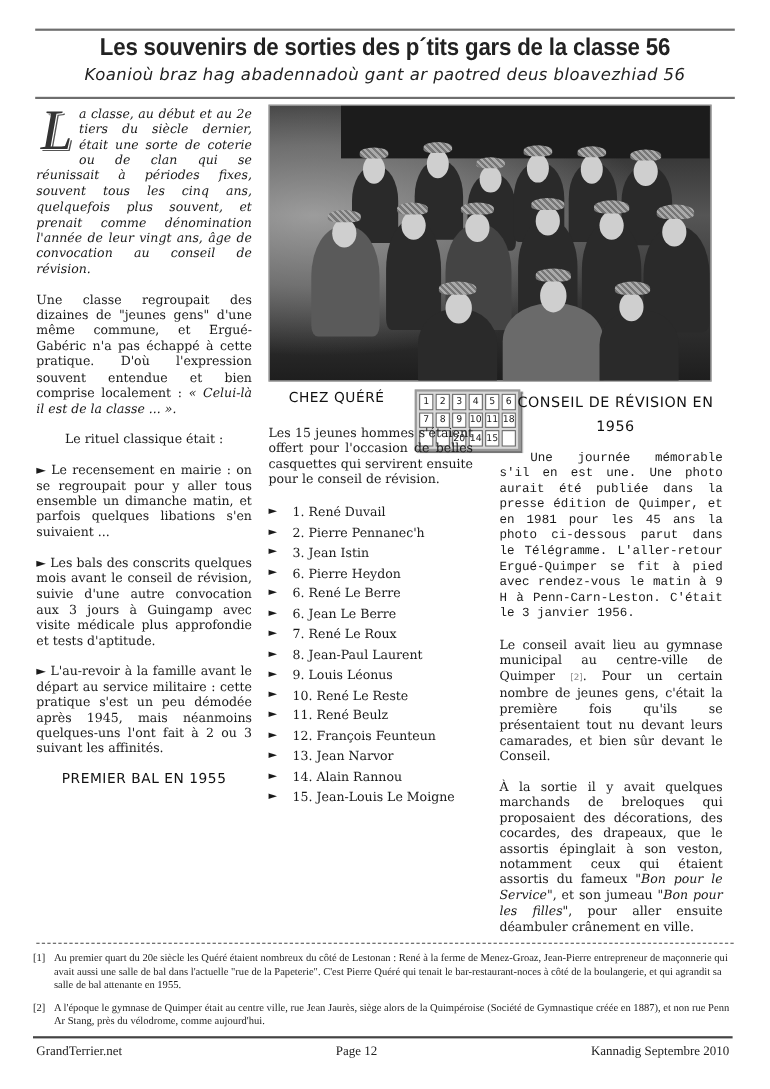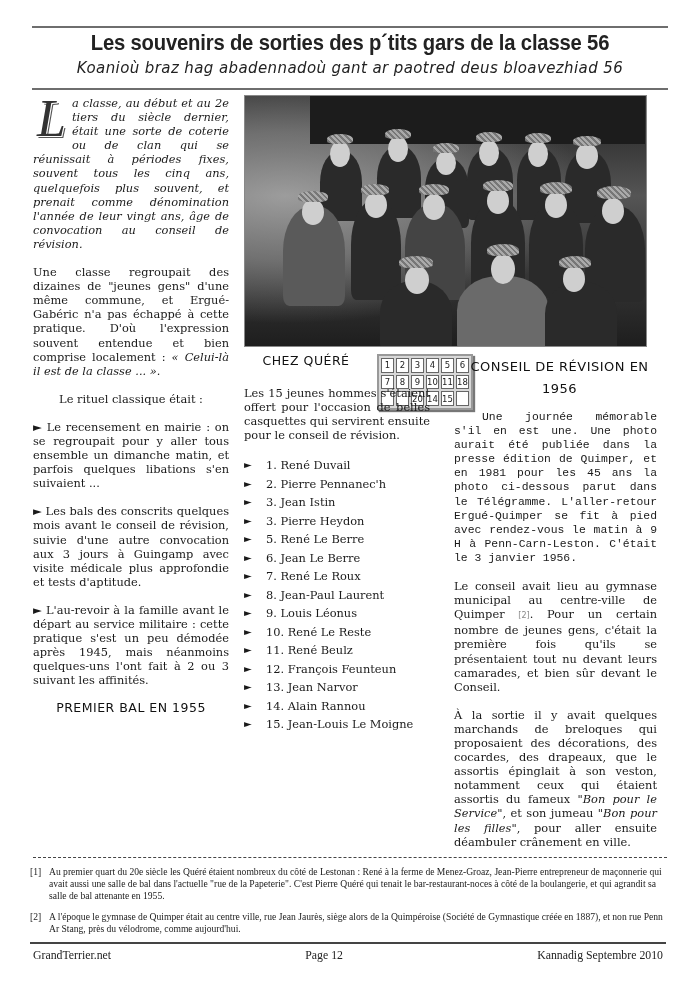--- a/index.html
+++ b/index.html
@@ -173,25 +173,25 @@
     <li>
         <span class="tri">►</span>
         <span>2. Pierre Pennanec'h</span>
       </li>
     <li>
         <span class="tri">►</span>
         <span>3. Jean Istin</span>
       </li>
     <li>
         <span class="tri">►</span>
-        <span>3. Pierre Heydon</span>
-      </li>
-    <li>
-        <span class="tri">►</span>
-        <span>5. René Le Berre</span>
+        <span>6. Pierre Heydon</span>
+      </li>
+    <li>
+        <span class="tri">►</span>
+        <span>6. René Le Berre</span>
       </li>
     <li>
         <span class="tri">►</span>
         <span>6. Jean Le Berre</span>
       </li>
     <li>
         <span class="tri">►</span>
         <span>7. René Le Roux</span>
       </li>
     <li>

